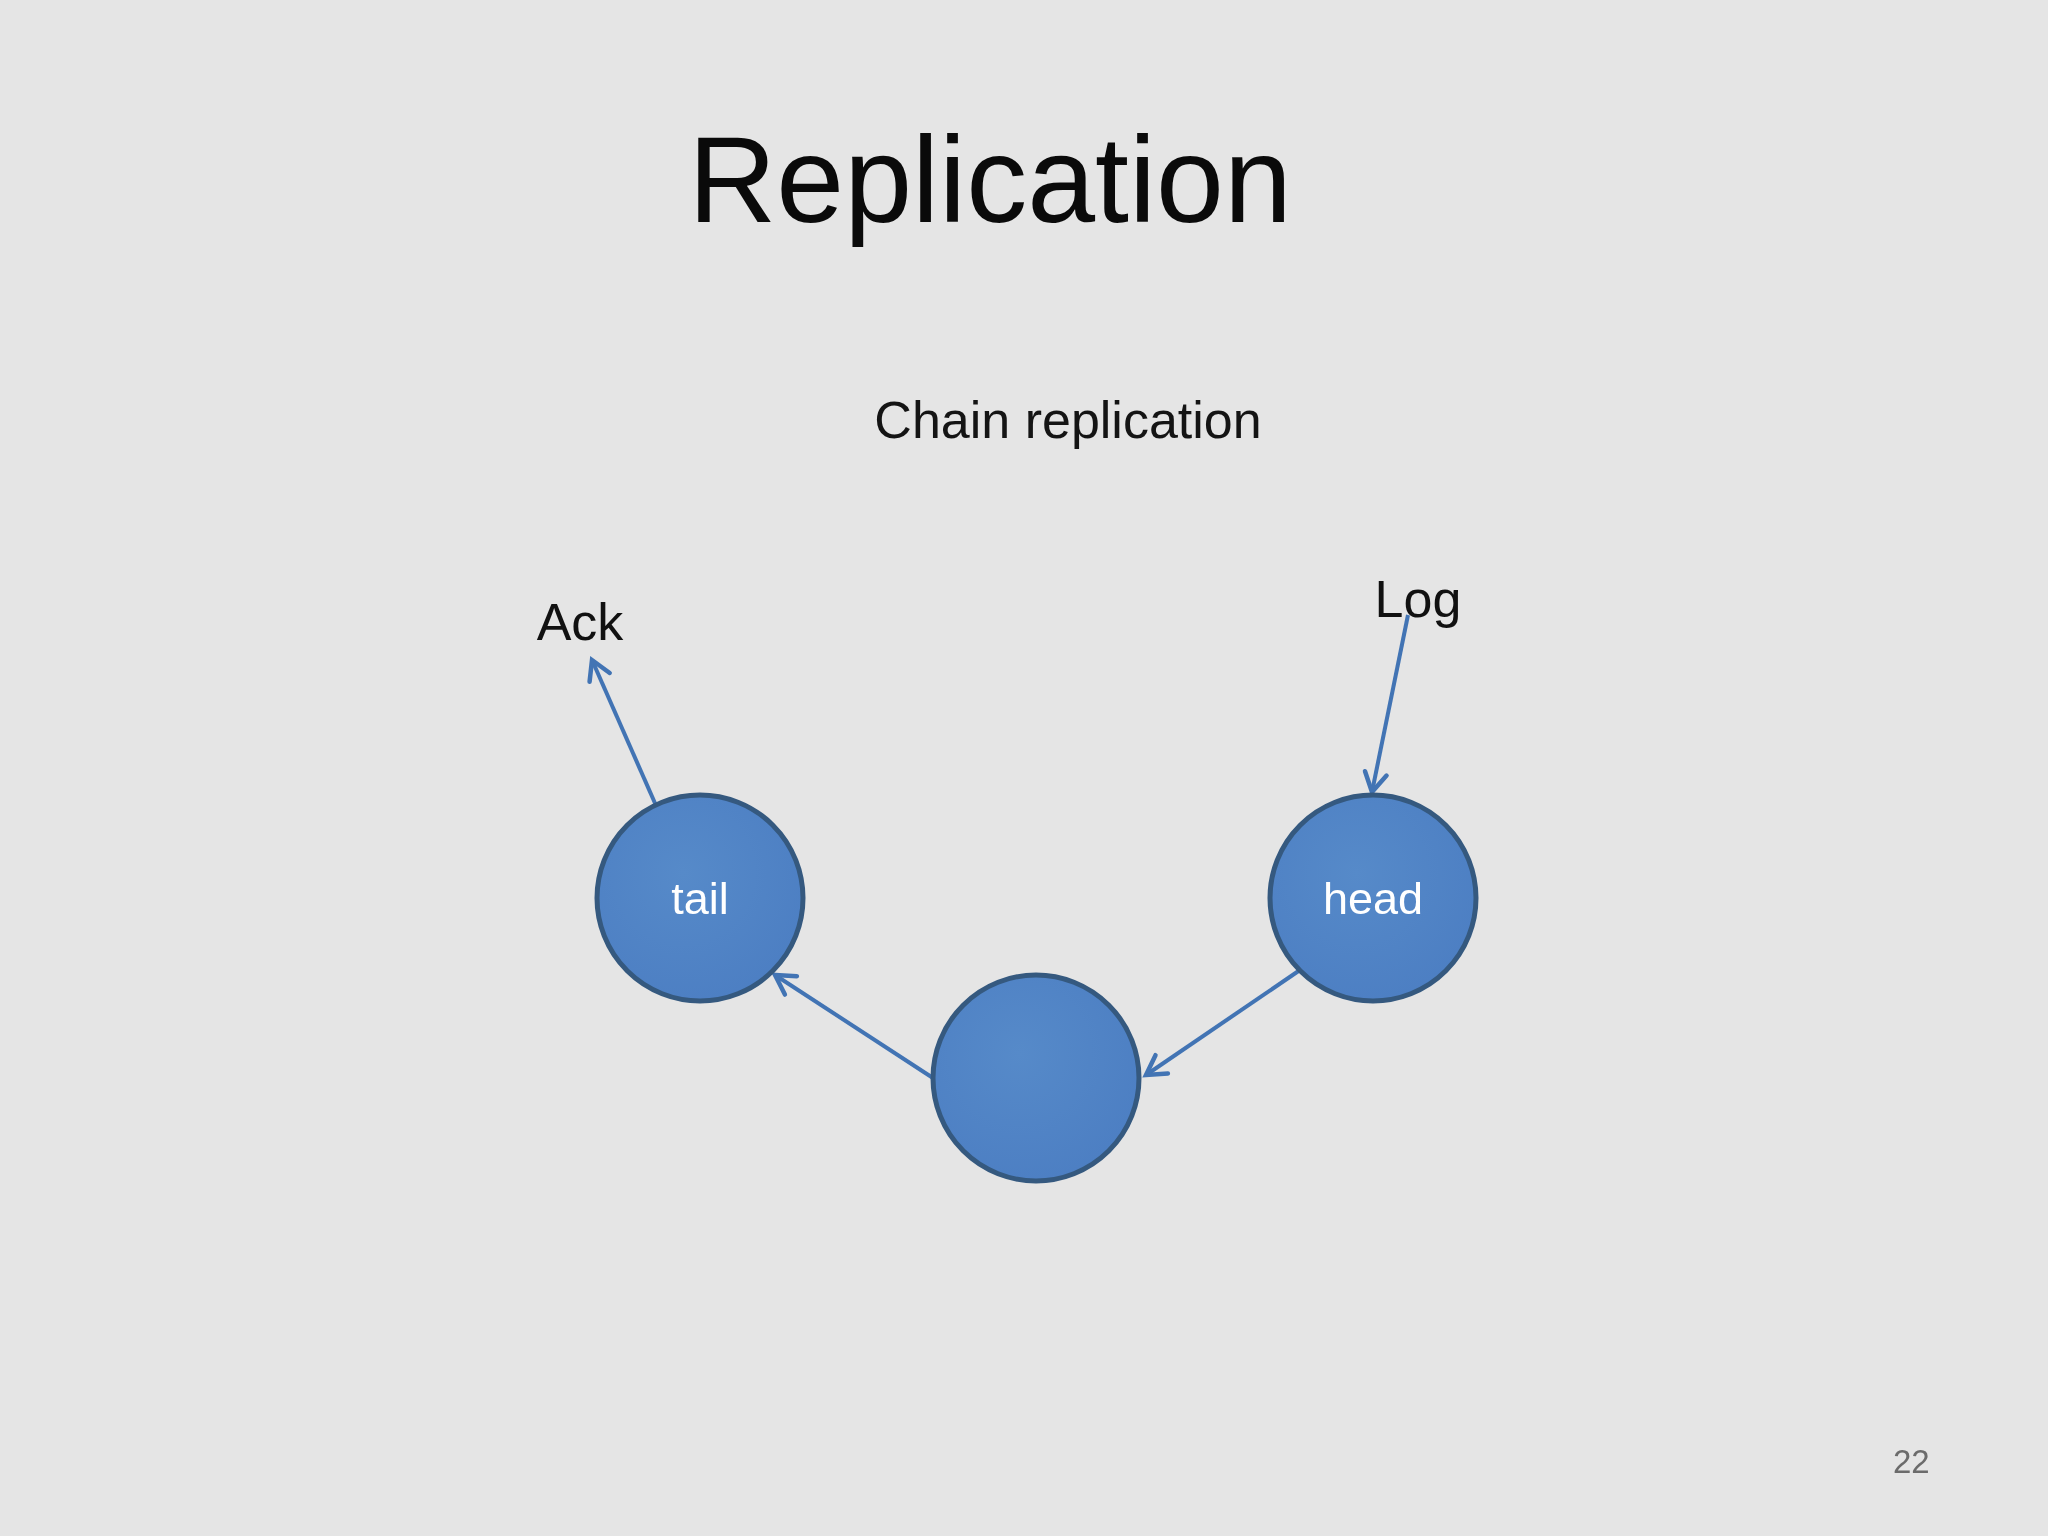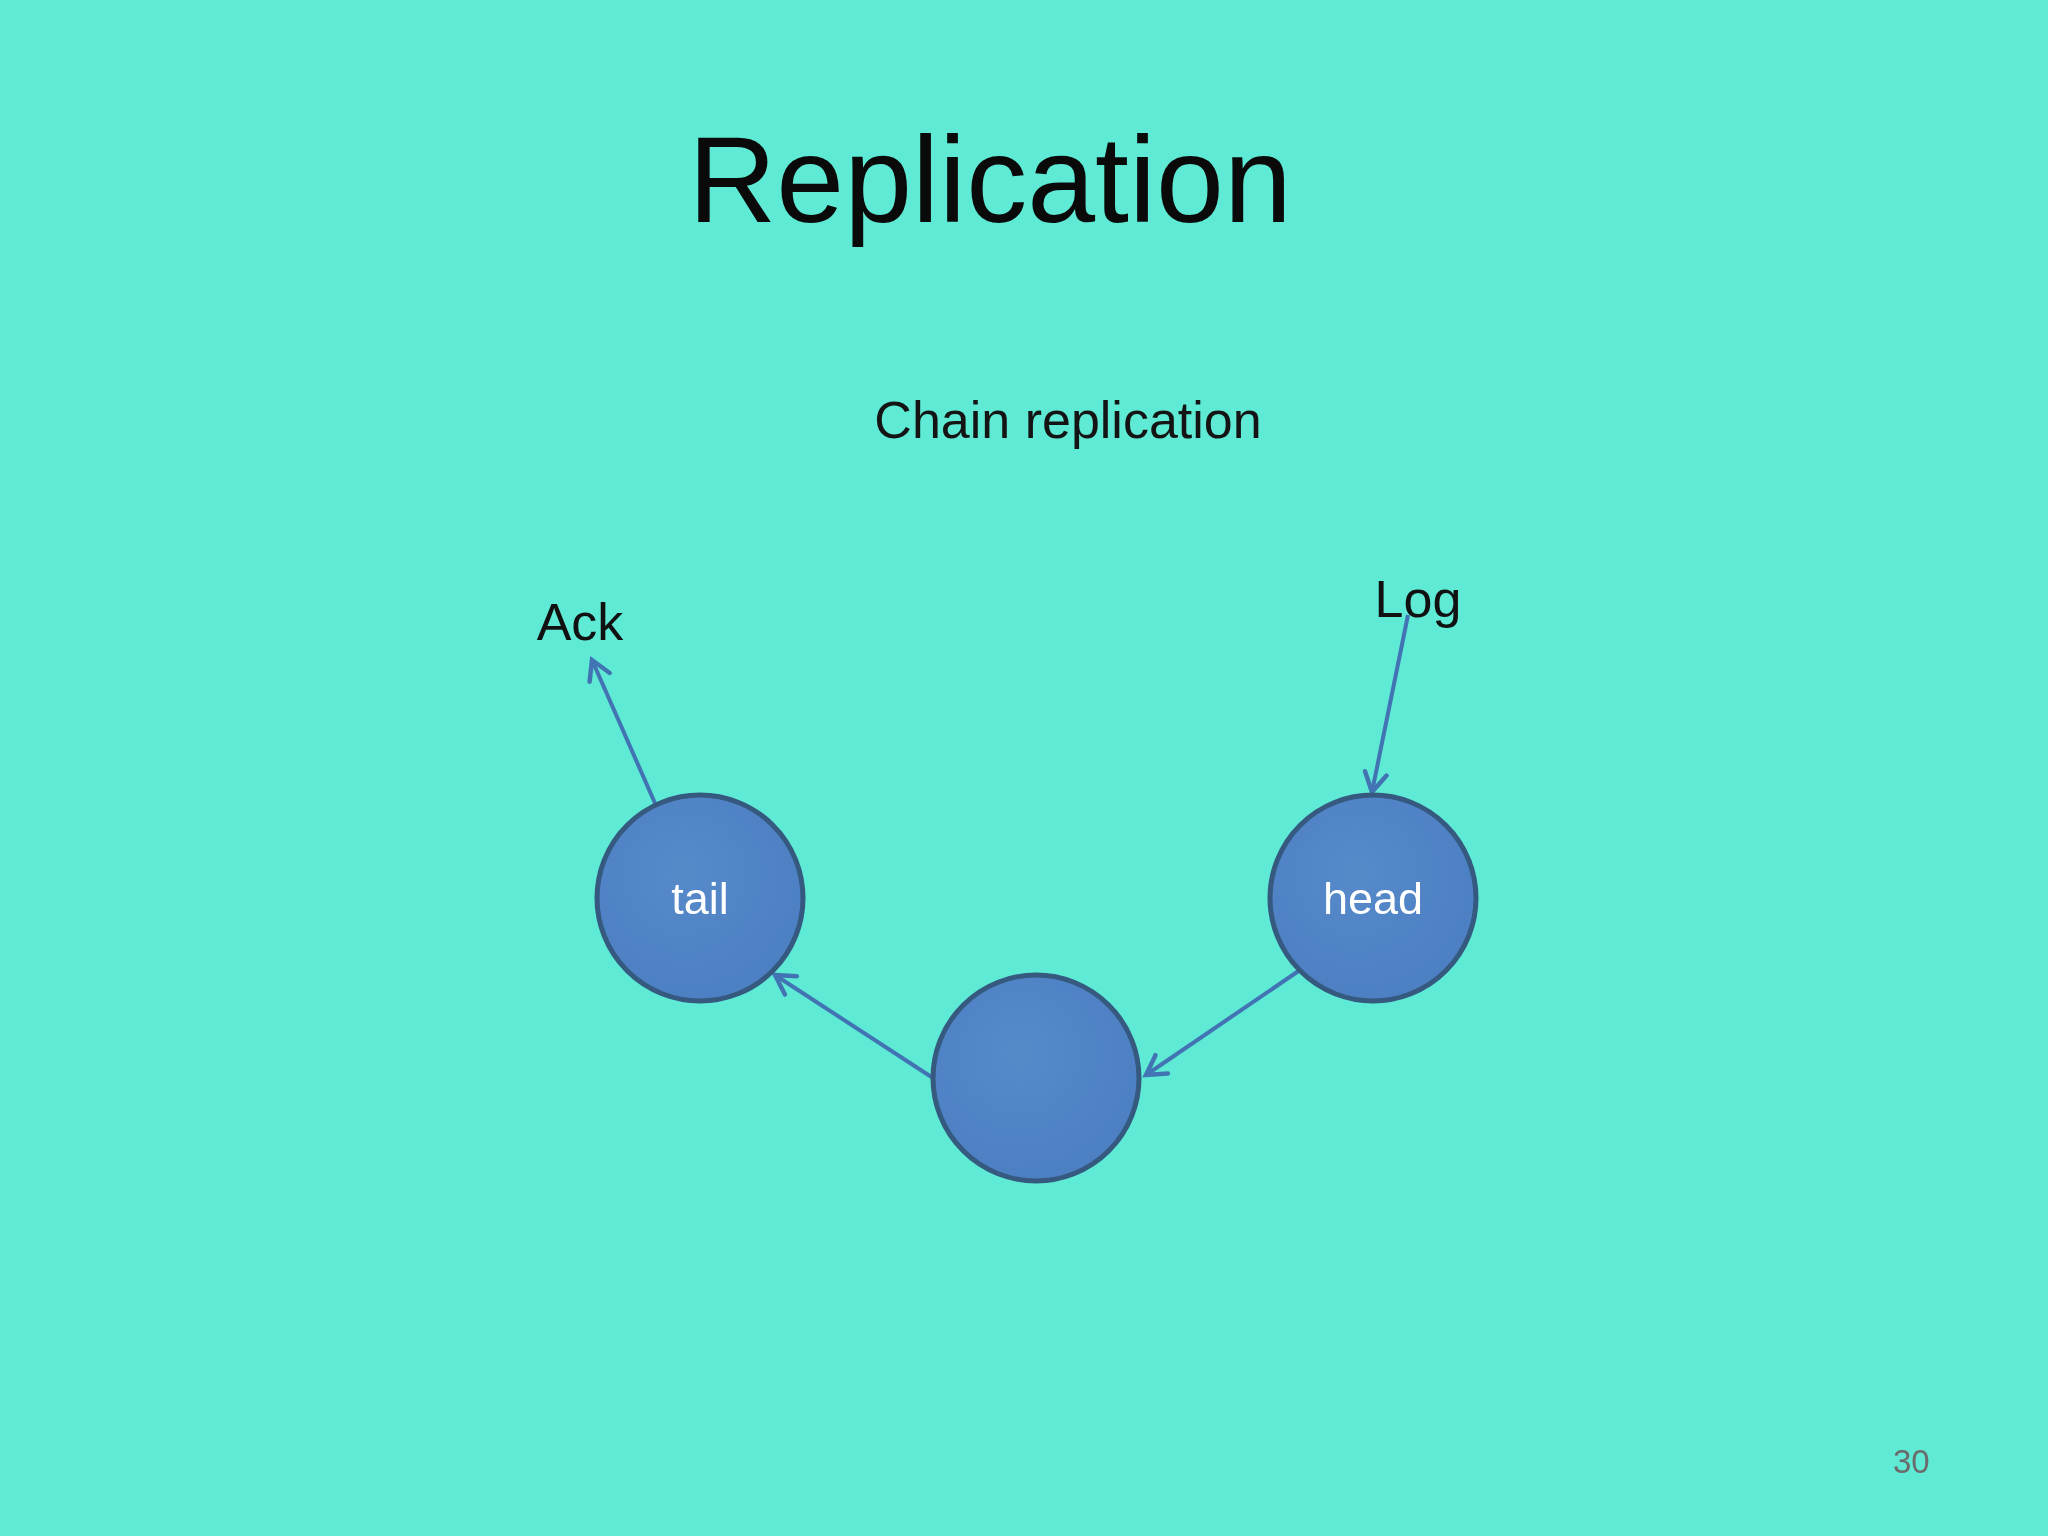--- a/index.html
+++ b/index.html
@@ -4,21 +4,21 @@
 <style>
   html, body {
     margin: 0;
     padding: 0;
     background: #ffffff;
   }
   .slide {
     position: relative;
     width: 2048px;
     height: 1536px;
-    background: #5eead4;
+    background: #e5e5e5;
     overflow: hidden;
     font-family: "Liberation Sans", sans-serif;
   }
   .slide-title {
     position: absolute;
     top: 104px;
     left: 990px;
     transform: translateX(-50%);
     font-size: 122px;
     line-height: 1.25;
@@ -96,15 +96,15 @@
           <circle cx="1373" cy="898" r="103" fill="url(#nodeGrad)" stroke="#35597f" stroke-width="5"></circle>
           <text x="1373" y="914" text-anchor="middle" fill="#ffffff" class="node-label-text">head</text>
         </g>
       </g>
     <g id="labels-layer">
         <text x="580" y="640" text-anchor="middle" fill="#111111" class="edge-label-text">Ack</text>
         <text x="1418" y="617" text-anchor="middle" fill="#111111" class="edge-label-text">Log</text>
       </g>
   </svg>
 
-  <div class="page-number" style="color: rgb(107, 107, 107);">30</div>
+  <div class="page-number" style="color: rgb(107, 107, 107);">22</div>
 
 </div>
 
 </body></html>

